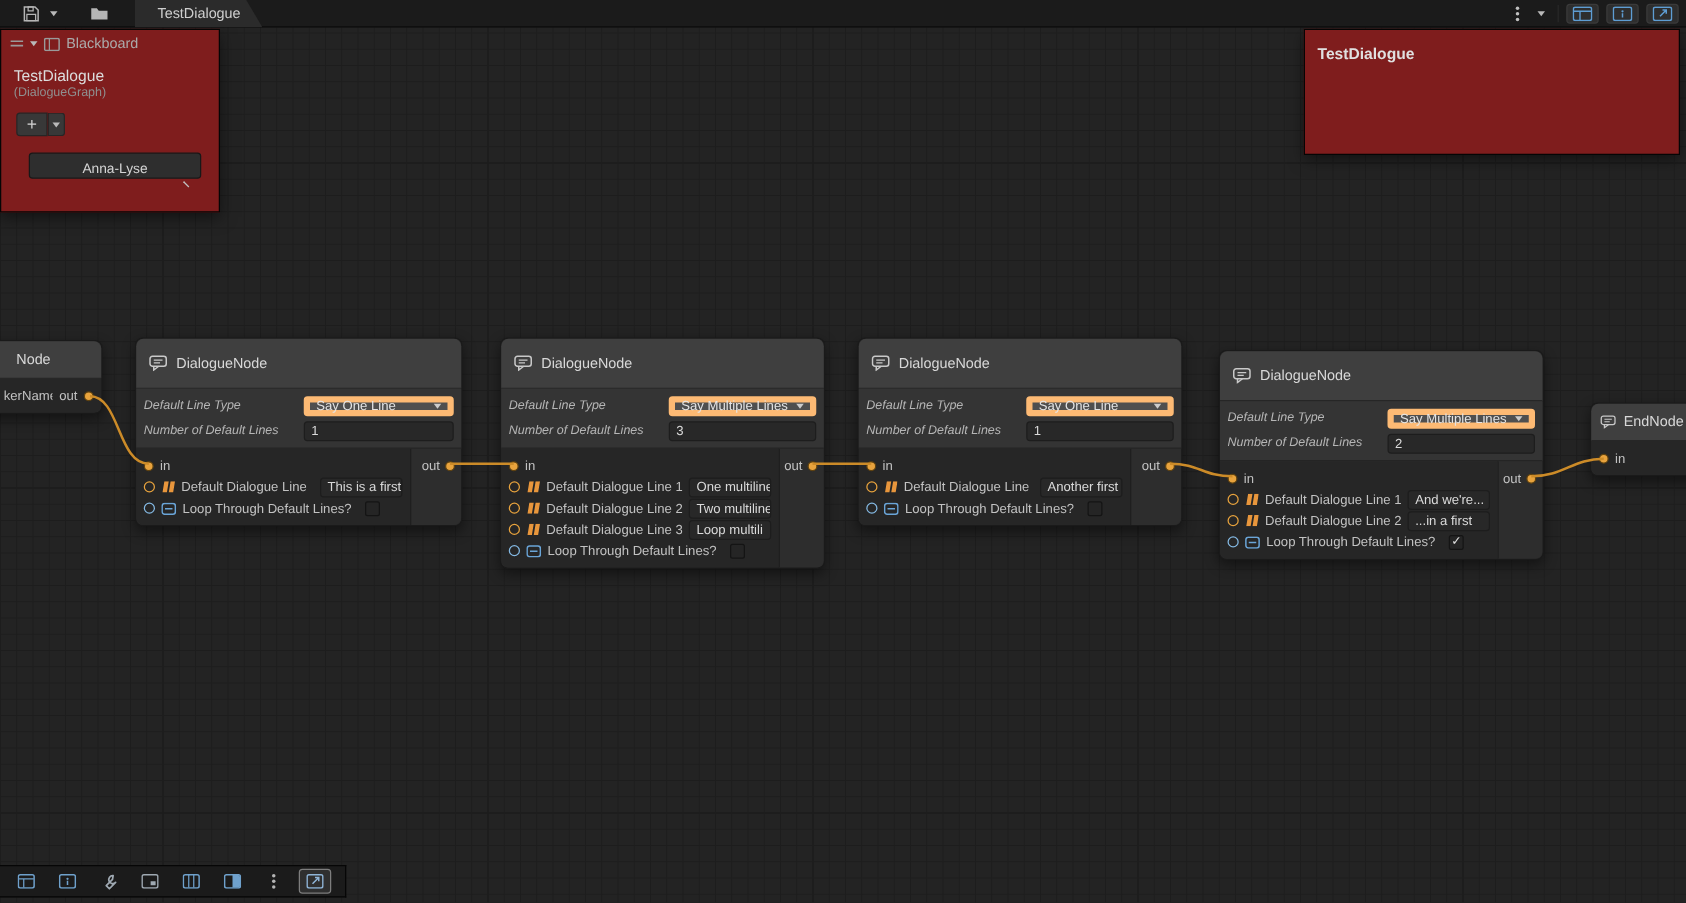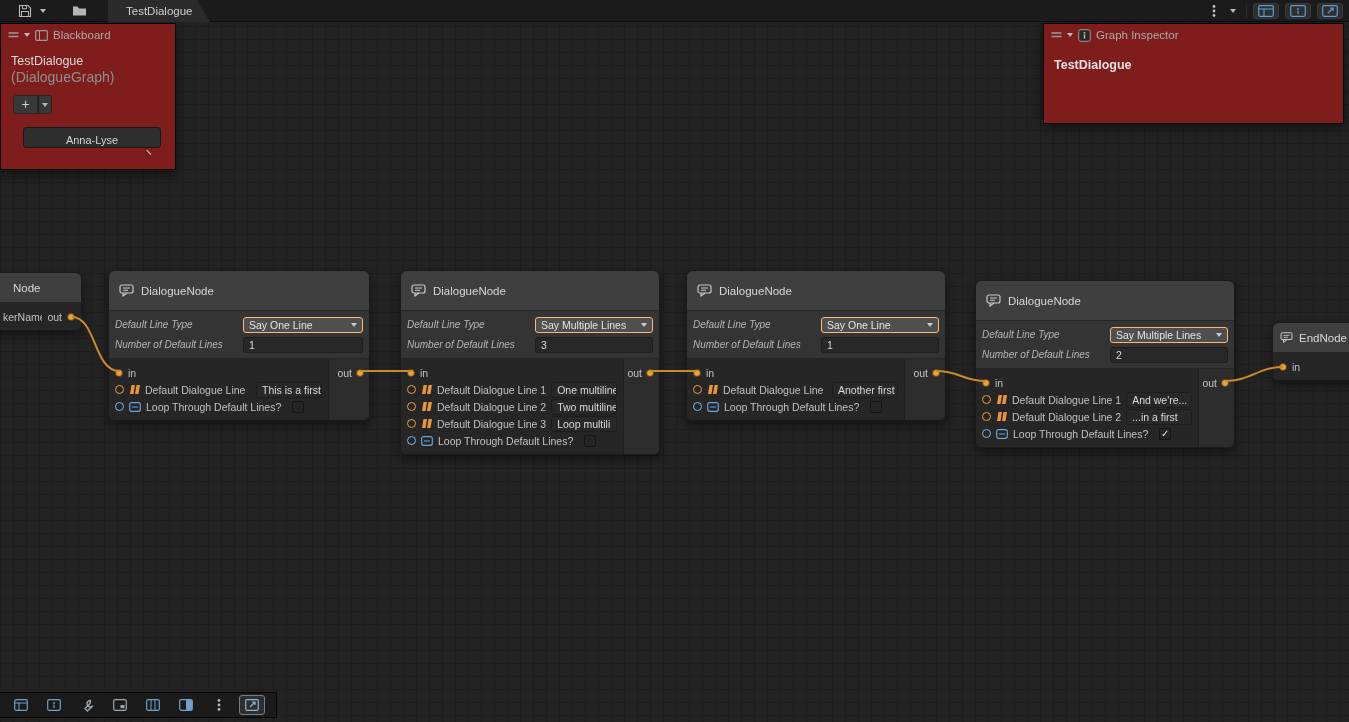--- a/index.html
+++ b/index.html
@@ -29,21 +29,21 @@
   .tb-sep { width:1px; height:14px; background:#0e0e0e; border-right:1px solid #2c2c2c; }
   .panel-btn { width:26px; height:16px; background:#2e2e2e; border:1px solid #3a3a3a; border-radius:3px;
     display:flex; align-items:center; justify-content:center; }
 
   
   .fpanel { position:absolute; background:#7f1d1d; border:1px solid #050505; z-index:20;
     box-shadow:0 4px 12px rgba(0,0,0,.5); }
   .fpanel-head { height:22px; display:flex; align-items:center; gap:5px; padding:0 7px; color:#ababab; font-size:11.5px; }
   .blackboard { left:0; top:23px; width:176px; height:147px; }
   .bb-name { margin:8px 0 0 10px; font-size:12.5px; color:#dcdcdc; }
-  .bb-type { margin:1px 0 0 10px; font-size:14px; color:#8f8f8f; }
+  .bb-type { margin:1px 0 0 10px; font-size:10px; color:#8f8f8f; }
   .bb-addrow { margin:10px 0 0 12px; display:flex; }
   .bb-add { width:25px; height:19px; background:#383838; border:1px solid #262626; border-radius:3px 0 0 3px;
     color:#d2d2d2; font-size:14px; line-height:17px; text-align:center; }
   .bb-add-arrow { width:14px; height:19px; background:#383838; border:1px solid #262626; border-left:1px solid #1c1c1c;
     border-radius:0 3px 3px 0; display:flex; align-items:center; justify-content:center; }
   .bb-pill { margin:13px 0 0 22px; width:138px; height:21px; background:#2e2e2e; border:1px solid #181818;
     border-radius:3px; display:flex; align-items:center; gap:6px; padding:0 8px; color:#d4d4d4;flex-direction:column; }
   .chev-left { width:6px; height:6px; border-left:1.6px solid #c0c0c0; border-bottom:1.6px solid #c0c0c0;
     transform:rotate(45deg); margin-left:auto; }
   .ginspector { left:1043px; top:23px; width:301px; height:101px; }
@@ -52,21 +52,21 @@
   
   .node { position:absolute; z-index:10; background:#2b2b2b; border:1px solid #1a1a1a; border-radius:6px;
     box-shadow:0 4px 10px rgba(0,0,0,.45); }
   .ntitle { height:40px; background:#3f3f3f; border-bottom:1px solid #262626; border-radius:6px 6px 0 0;
     display:flex; align-items:center; gap:7px; padding:0 10px; color:#d8d8d8; font-size:11.5px; }
   .ntitle.small { height:30px; }
   .nprops { background:#343434; padding:5px 6px; display:flex; flex-direction:column; gap:3px;
     border-bottom:1px solid #242424; }
   .prow { display:flex; align-items:center; height:17px; gap:4px; }
   .plabel { width:124px; flex:none; font-size:10px; color:#b6b6b6; white-space:nowrap; overflow:hidden;font-style:italic; }
-  .dd { flex:1; height:16px; background:#4f4f4f; border:1px solid #fdba74; border-radius:3px;
+  .dd { flex:1; height:16px; background:#4f4f4f; border:5px solid #fdba74; border-radius:3px;
     display:flex; align-items:center; padding:0 5px; font-size:10.5px; color:#e4e4e4; gap:4px; }
   .dd .caret-down { margin-left:auto; border-top-color:#cccccc; }
   .tf { flex:1; height:16px; background:#282828; border:1px solid #1d1d1d; border-radius:3px;
     display:flex; align-items:center; padding:0 5px; font-size:10.5px; color:#dadada;
     white-space:nowrap; overflow:hidden; }
   .nbody { display:flex; border-radius:0 0 6px 6px; overflow:hidden; }
   .nins { flex:1; background:#262626; padding:5px 0; }
   .nouts { width:41px; background:#2d2d2d; border-left:1px solid #1f1f1f; padding:5px 5px 0 0;
     display:flex; flex-direction:column; align-items:flex-end; }
   .port-row { height:17px; display:flex; align-items:center; gap:5px; padding:0 6px; font-size:10.5px; color:#c2c2c2; }
@@ -425,32 +425,20 @@
     <div class="bb-pill">
       <svg width="11" height="9" viewBox="0 0 11 9">
         <path d="M2.5 0 L6 0 L4.5 9 L1 9 Z M7.5 0 L11 0 L9.5 9 L6 9 Z" fill="#e8963c"></path>
       </svg>
       <span>Anna-Lyse</span>
       <span class="chev-left"></span>
     </div>
   </div>
 
   <div class="fpanel ginspector">
-    <div class="fpanel-head">
-      <svg width="11" height="8" viewBox="0 0 11 8">
-        <path d="M0.5 2 h10 M0.5 5.5 h10" stroke="#9a9a9a" stroke-width="1.3"></path>
-      </svg>
-      <span class="caret-down"></span>
-      <svg width="13" height="13" viewBox="0 0 13 13">
-        <rect x="0.7" y="0.7" width="11.6" height="11.6" rx="2" fill="#2a2a2a" stroke="#9a9a9a" stroke-width="1"></rect>
-        <circle cx="6.5" cy="3.8" r="0.9" fill="#bdbdbd"></circle>
-        <rect x="5.8" y="5.4" width="1.4" height="4.2" fill="#bdbdbd"></rect>
-      </svg>
-      <span>Graph Inspector</span>
-    </div>
     <div class="gi-name">TestDialogue</div>
   </div>
 
   <div class="topbar">
     <div class="tb-btn" style="margin-left:14px;">
       <svg width="14" height="14" viewBox="0 0 14 14">
         <path d="M1.5 1.5 h8.5 l2.5 2.5 v8.5 h-11 z" fill="none" stroke="#b5b5b5" stroke-width="1.2"></path>
         <rect x="4.5" y="1.5" width="4" height="3.2" fill="none" stroke="#b5b5b5" stroke-width="1"></rect>
         <rect x="3.5" y="7.5" width="7" height="5" fill="none" stroke="#b5b5b5" stroke-width="1"></rect>
       </svg>

